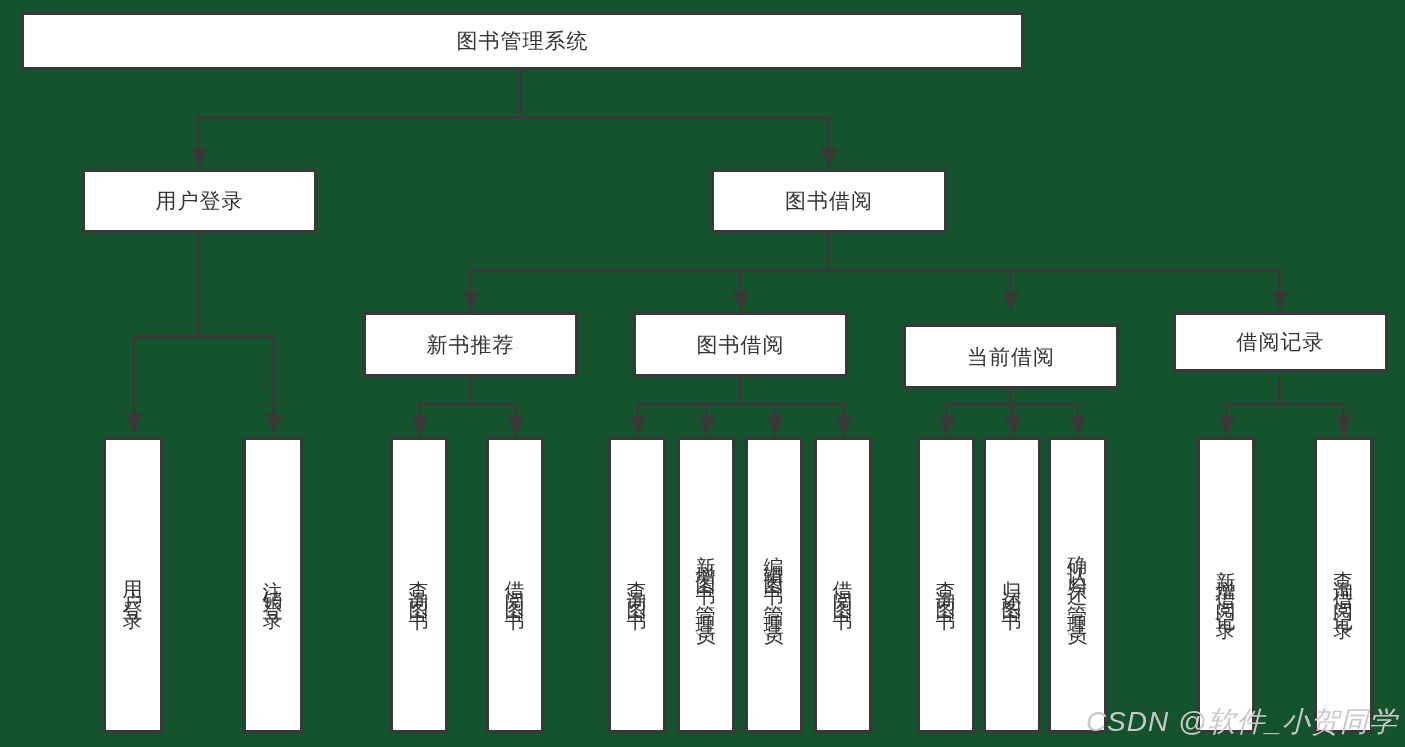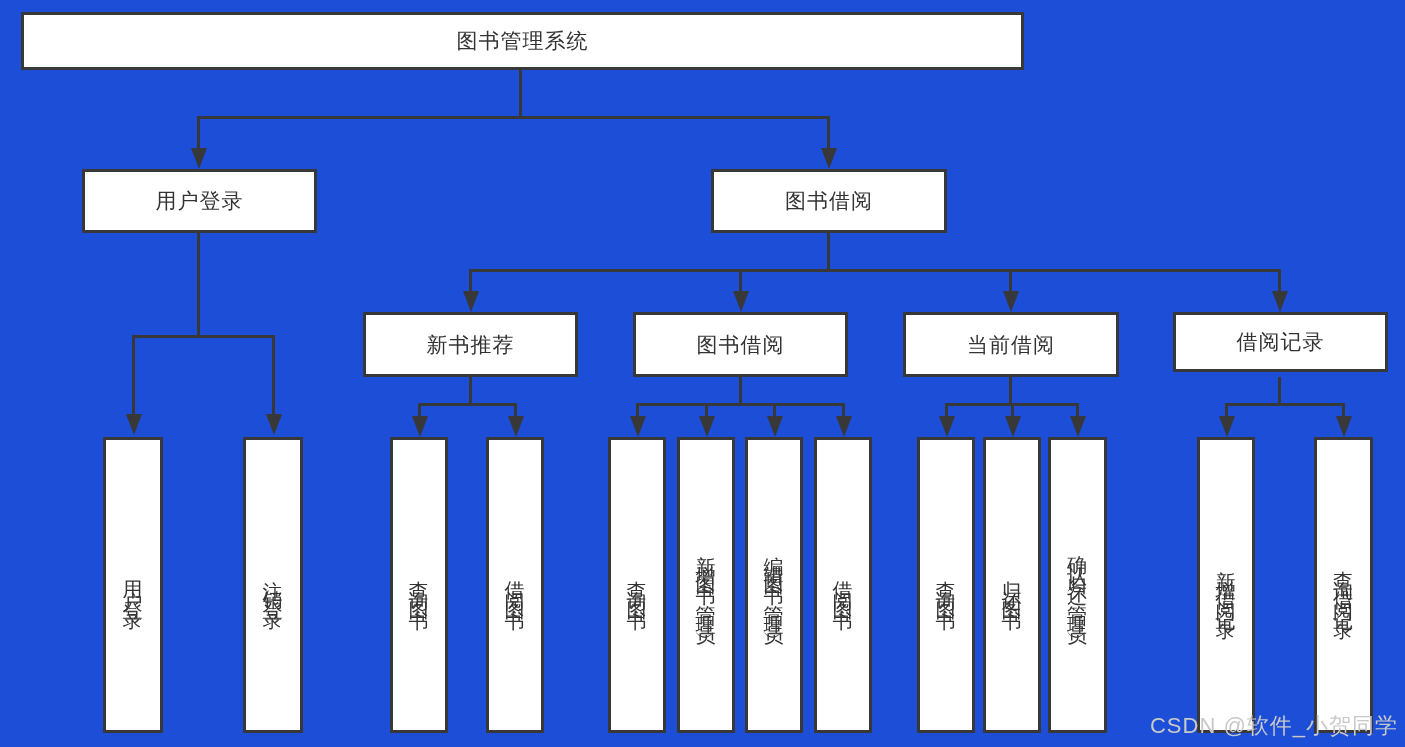--- a/index.html
+++ b/index.html
@@ -1,19 +1,19 @@
 <!DOCTYPE html>
 <html><head>
 <meta charset="utf-8">
 <style>
   html,body{margin:0;padding:0;background:#ffffff;}
   .canvas{
     position:relative;
     width:1405px;height:747px;
-    background:#1d4ed8;
+    background:#14532d;
     font-family:"Liberation Sans","DejaVu Sans",sans-serif;
     overflow:hidden;
   }
   .node{
     position:absolute;
     box-sizing:border-box;
     border:3px solid #383838;
     background:#ffffff;
     color:#333333;
     display:flex;align-items:center;justify-content:center;
@@ -33,24 +33,25 @@
   .vline{width:3px;}
   .arrow{
     position:absolute;width:0;height:0;
     border-left:8px solid transparent;
     border-right:8px solid transparent;
     border-top:21px solid #383838;
   }
   .watermark{
     position:absolute;
     right:7px;bottom:6px;
-    font-size:22px;
+    font-size:28px;
     color:#c9c9c9;
     letter-spacing:1px;
     z-index:10;
+    font-style:italic;
   }
 </style>
 </head>
 <body>
 
 <div class="canvas">
 
   <div class="vline" style="left:519px;top:70px;height:48px;"></div>
   <div class="hline" style="left:197px;top:116px;width:633px;"></div>
   <div class="vline" style="left:197px;top:116px;height:33px;"></div>
@@ -110,21 +111,21 @@
   <div class="vline" style="left:1342px;top:403px;height:14px;"></div>
   <div class="arrow" style="left:1336px;top:416px;"></div>
 
   <div class="node" style="left:21px;top:12px;width:1003px;height:58px;">图书管理系统</div>
 
   <div class="node" style="left:82px;top:169px;width:235px;height:64px;">用户登录</div>
   <div class="node" style="left:711px;top:169px;width:236px;height:64px;">图书借阅</div>
 
   <div class="node" style="left:363px;top:312px;width:215px;height:65px;text-align:right;">新书推荐</div>
   <div class="node" style="left:633px;top:312px;width:215px;height:65px;">图书借阅</div>
-  <div class="node" style="left:903px;top:312px;width:216px;height:65px;">当前借阅</div>
+  <div class="node" style="left:903px;top:324px;width:216px;height:65px;">当前借阅</div>
   <div class="node" style="left:1173px;top:312px;width:215px;height:60px;">借阅记录</div>
 
   <div class="node vnode" style="left:103px;top:437px;width:60px;height:296px;">用户登录</div>
   <div class="node vnode" style="left:243px;top:437px;width:60px;height:296px;">注销登录</div>
 
   <div class="node vnode" style="left:390px;top:437px;width:58px;height:296px;">查询图书</div>
   <div class="node vnode" style="left:486px;top:437px;width:58px;height:296px;">借阅图书</div>
 
   <div class="node vnode" style="left:608px;top:437px;width:58px;height:296px;">查询图书</div>
   <div class="node vnode" style="left:677px;top:437px;width:58px;height:296px;">新增图书（管理员）</div>

